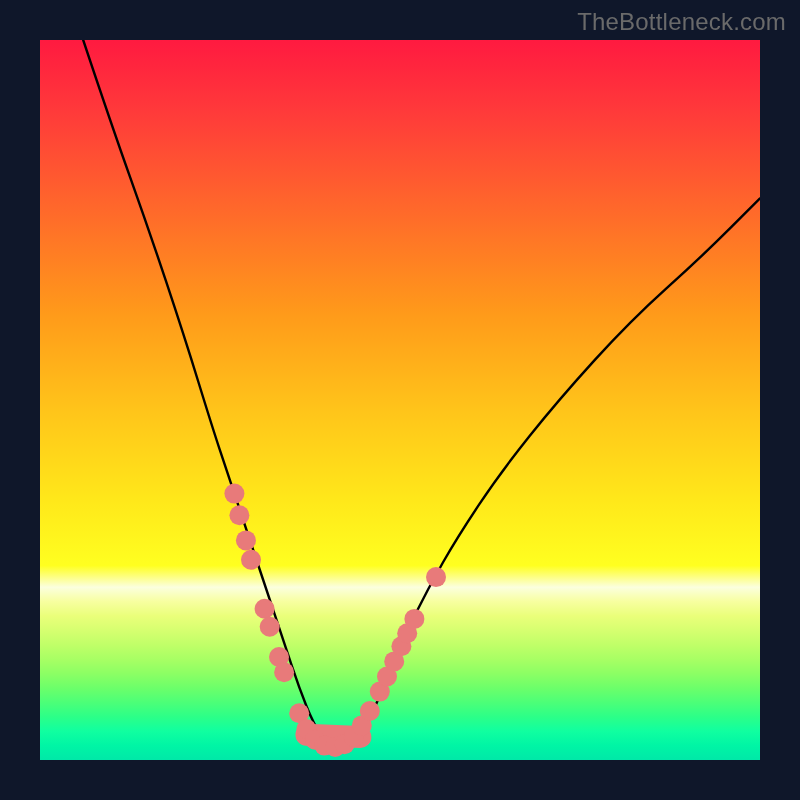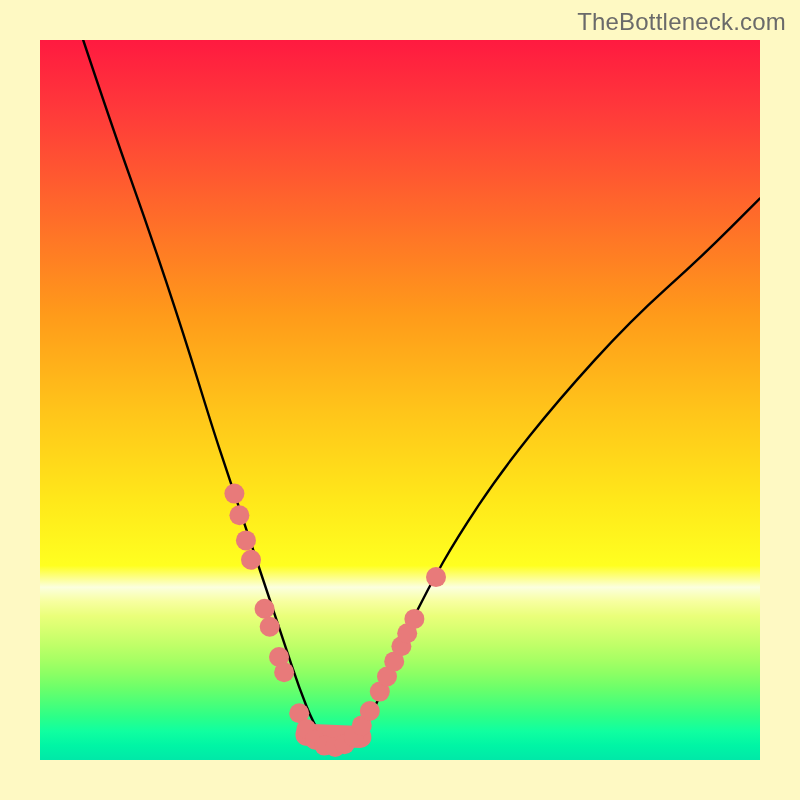--- a/index.html
+++ b/index.html
@@ -8,21 +8,21 @@
     width: 800px;
     height: 800px;
     overflow: hidden;
     background: #000;
     font-family: Arial, Helvetica, sans-serif;
   }
   .frame {
     position: absolute;
     left: 0; top: 0;
     width: 800px; height: 800px;
-    background: #fef9c3;
+    background: #0f172a;
   }
   .plot {
     position: absolute;
     left: 40px;
     top: 40px;
     width: 720px;
     height: 720px;
     background: linear-gradient(to bottom,
       #ff1a40 0%,
       #ff3a3a 10%,

